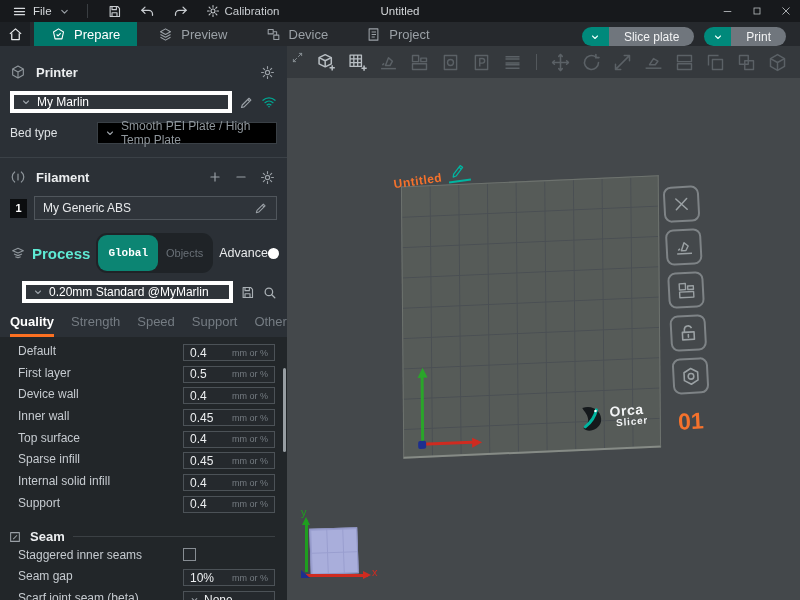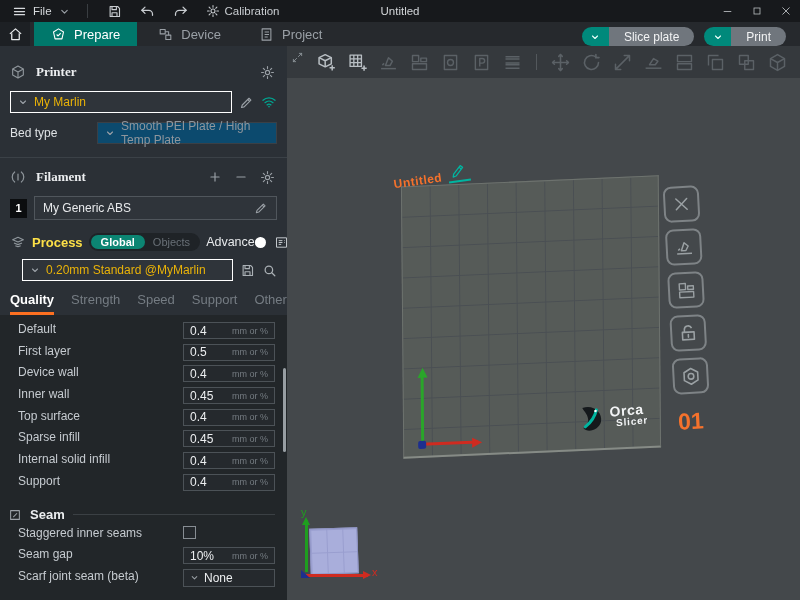--- a/index.html
+++ b/index.html
@@ -25,33 +25,33 @@
   .tab-actions { margin-left:auto; display:flex; align-items:center; gap:10px; padding-right:14px; }
   .split-btn { display:flex; align-items:center; height:19px; }
   .split-dd { width:27px; height:19px; background:#00897b; border-radius:10px 0 0 10px; display:flex; align-items:center; justify-content:center; color:#eafffb; }
   .split-label { height:19px; background:#70767d; border-radius:0 10px 10px 0; display:flex; align-items:center; padding:0 15px; color:#f2f3f4; font-size:12px; }
 
   .main { display:flex; height:554px; }
 
   
   .sidebar { width:287px; background:#2b3036; display:flex; flex-direction:column; position:relative; flex:none; }
   .sec-head { display:flex; align-items:center; padding:0 12px 0 10px; height:20px; margin-top:15px; color:#8f969c; }
-  .sec-head .ttl { font-weight:bold; color:#eceef0; font-size:13px; margin-left:10px; margin-right:auto;font-family:Liberation Serif, serif; }
+  .sec-head .ttl { font-weight:bold; color:#eceef0; font-size:13px; margin-left:10px; margin-right:auto; }
   .sec-head .hicons { display:flex; align-items:center; gap:12px; color:#9aa0a6; }
   .row { display:flex; align-items:center; padding:0 10px; margin-top:9px; gap:7px; }
-  .select { height:22px; background:#2f343a; border:1px solid #ffffff; display:flex; align-items:center; gap:5px; padding:0 6px; color:#eab308; font-size:12px; }
+  .select { height:22px; background:#2f343a; border:4px solid #ffffff; display:flex; align-items:center; gap:5px; padding:0 6px; color:#ffffff; font-size:12px; }
   .select .chev { color:#9aa0a6; }
   .grow { flex:1; min-width:0; }
   .lbl { color:#dfe2e5; font-size:12px; }
-  .muted-select { background:#0c4a6e; border:1px solid #3a4046; color:#8f969c; }
+  .muted-select { background:#000000; border:1px solid #3a4046; color:#8f969c; }
   .divider { height:1px; background:#3b4147; margin:13px 0 0; }
   .slot-badge { width:17px; height:19px; background:#0b0d0f; color:#fff; font-size:11px; font-weight:bold; display:flex; align-items:center; justify-content:center; }
   .fil-input { height:24px; background:#2f343a; border:1px solid #50565c; flex:1; display:flex; align-items:center; padding:0 8px; color:#e8eaec; font-size:12px; }
   .seg { display:flex; align-items:center; background:#1f2327; border-radius:11px; padding:2px; }
-  .seg-on { background:#0c8573; color:#fff; font-size:11px; font-weight:bold; border-radius:9px; padding:1px 10px; }
+  .seg-on { background:#0c8573; color:#fff; font-size:11px; font-weight:bold; border-radius:9px; padding:12px 10px;font-family:Liberation Mono, monospace; }
   .seg-off { color:#697077; font-size:11px; padding:1px 8px; }
   .adv-lbl { color:#e8eaec; font-size:12.5px; margin-left:auto; }
   .toggle { width:27px; height:14px; background:#00897b; border-radius:8px; position:relative; }
   .toggle::after { content:""; position:absolute; right:1.5px; top:1.5px; width:11px; height:11px; background:#fff; border-radius:50%; }
   .param-tabs { display:flex; align-items:flex-end; gap:0; padding:0 10px; margin-top:10px; height:24px; }
   .ptab { font-size:13px; color:#757c83; padding:0 0 5px; margin-right:17px; border-bottom:3px solid transparent; white-space:nowrap; }
   .ptab.active { color:#fff; font-weight:bold; border-bottom-color:#fc7021; }
   .params { background:#222629; flex:1; padding-top:7px; display:flex; flex-direction:column; overflow:hidden; }
   .prow { display:flex; align-items:flex-start; height:21.7px; padding:0 12px 0 18px; flex:none; }
   .prow .plbl { flex:1; color:#c6cbd0; font-size:12px; }
@@ -363,20 +363,26 @@
         </svg>
       </div>
     <div class="mtab active">
       <svg class="ic" width="15" height="15">
           <use href="#i-prepare"></use>
         </svg>
       <span>Prepare</span>
     </div>
     <div class="mtab">
       <svg class="ic" width="15" height="15">
+          <use href="#i-preview"></use>
+        </svg>
+      <span>Preview</span>
+    </div>
+    <div class="mtab">
+      <svg class="ic" width="15" height="15">
           <use href="#i-device"></use>
         </svg>
       <span>Device</span>
     </div>
     <div class="mtab">
       <svg class="ic" width="15" height="15">
           <use href="#i-project"></use>
         </svg>
       <span>Project</span>
     </div>
@@ -468,21 +474,21 @@
           <svg class="ic" width="14" height="14" style="color:#9aa0a6">
               <use href="#i-pencil"></use>
             </svg>
         </div>
       </div>
 
       <div class="row" style="margin-top:13px; gap:6px">
         <svg class="ic" width="16" height="16" style="color:#8f969c">
             <use href="#i-process"></use>
           </svg>
-        <span style="color:#fde047;font-weight:bold;font-size:13px">Process</span>
+        <span style="color:#5eead4;font-weight:bold;font-size:15px">Process</span>
         <div class="seg">
           <span class="seg-on">Global</span>
           <span class="seg-off">Objects</span>
         </div>
         <span class="adv-lbl">Advanced</span>
         <span class="toggle"></span>
         <svg class="ic" width="15" height="15" style="color:#c2c7cb">
             <use href="#i-listcfg"></use>
           </svg>
         <svg class="ic" width="15" height="15" style="color:#2a9d8f">

